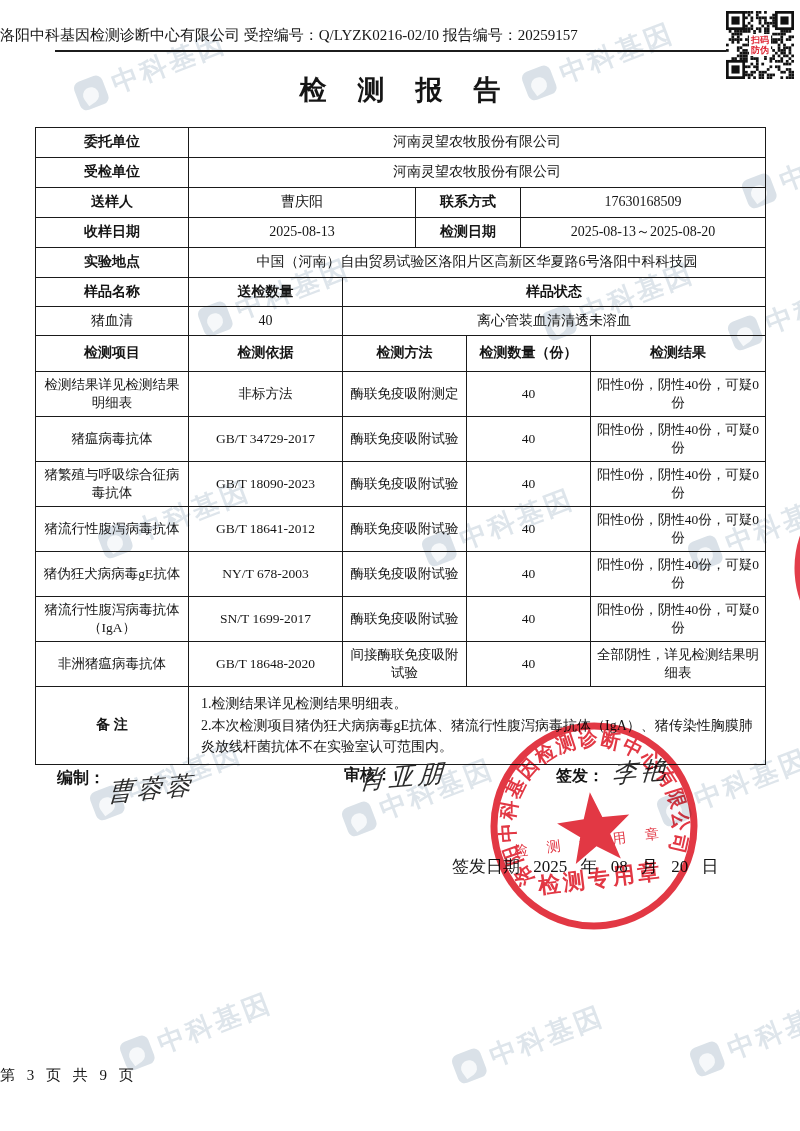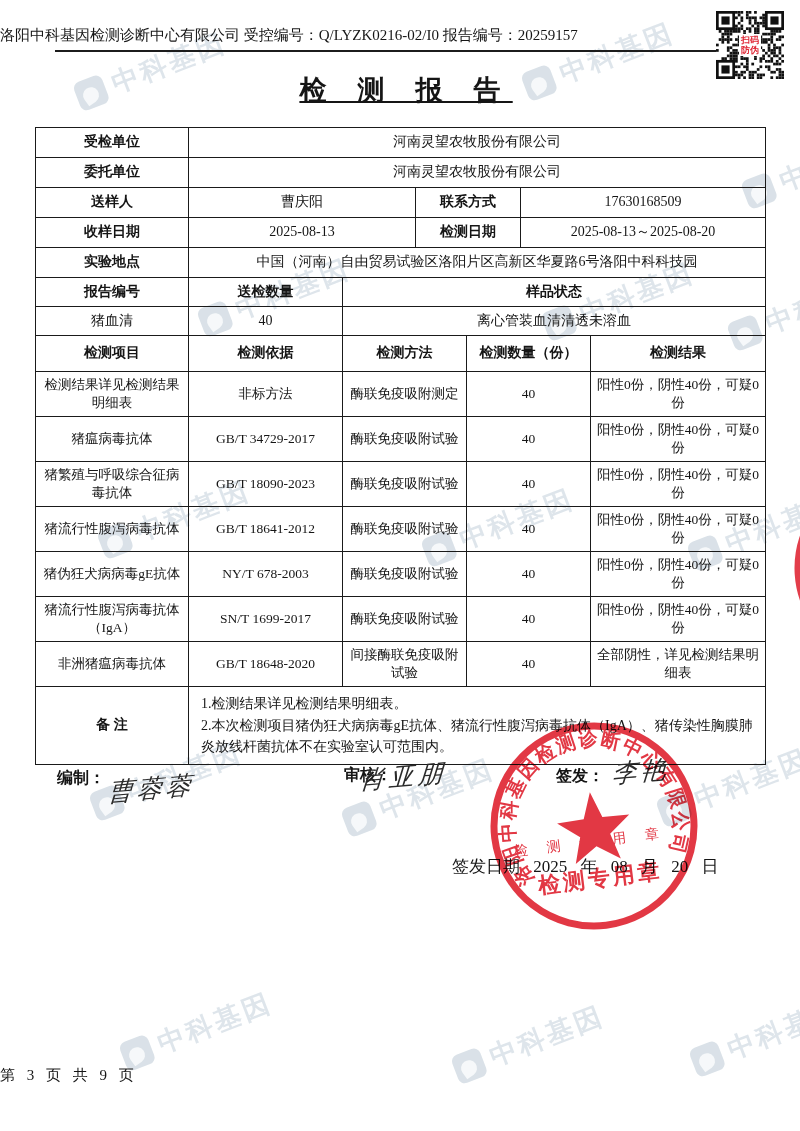--- a/index.html
+++ b/index.html
@@ -15,23 +15,23 @@
   .wm-logo{width:30px;height:30px;border-radius:7px;background:#9fb3c3;position:relative;flex:0 0 auto;}
   .wm-logo::after{content:"";position:absolute;left:6px;top:9px;width:16px;height:16px;
       border-radius:50% 50% 50% 0;background:#e9eff3;transform:rotate(-15deg);}
   .wm-text{font-family:"Liberation Sans","DejaVu Sans",sans-serif;
       font-weight:bold;font-size:27px;color:#aabccb;letter-spacing:3px;white-space:nowrap;}
   
   .hdr{position:absolute;top:26px;left:0;width:760px;
        font-size:15px;z-index:2;}
   .hdr-rule{position:absolute;top:50px;left:55px;width:708px;height:2px;background:#1c1c1c;z-index:2;}
   .title{position:absolute;top:72px;left:0;width:800px;text-align:center;
-       font-size:27px;font-weight:bold;letter-spacing:.45em;text-indent:.45em;z-index:2;text-decoration:underline;}
+       font-size:27px;font-weight:bold;letter-spacing:.45em;text-indent:.45em;z-index:2;}
   
-  .qr-wrap{position:absolute;top:11px;right:16px;width:68px;height:68px;z-index:3;background:#fde047;}
+  .qr-wrap{position:absolute;top:11px;right:6px;width:68px;height:68px;z-index:3;background:#fde047;}
   .qr-label{position:absolute;left:50%;top:50%;transform:translate(-50%,-50%);
       background:#fff;padding:1px 2px;color:#e02836;font-weight:bold;font-size:9px;
       line-height:10px;text-align:center;font-family:"Liberation Sans",sans-serif;}
   
   table.rep{position:absolute;top:127px;left:35px;width:730px;z-index:2;
       border-collapse:collapse;table-layout:fixed;background:transparent;}
   table.rep td{border:1.5px solid #1a1a1a;text-align:center;vertical-align:middle;
       font-size:14px;padding:2px 4px;line-height:1.3;word-break:break-all;}
   table.rep td.lbl{font-weight:bold;}
   table.rep tr.info{height:30px;}
@@ -378,45 +378,45 @@
     <col style="width:153px">
       <col style="width:154px">
       <col style="width:73px">
     <col style="width:51px">
       <col style="width:54px">
       <col style="width:70px">
       <col style="width:175px">
   </colgroup>
   <tbody>
       <tr class="info">
+    <td class="lbl">委托单位</td>
+    <td colspan="6">河南灵望农牧股份有限公司</td>
+  </tr>
+  <tr class="info">
     <td class="lbl">受检单位</td>
-    <td colspan="6">河南灵望农牧股份有限公司</td>
-  </tr>
-  <tr class="info">
-    <td class="lbl">委托单位</td>
     <td colspan="6">河南灵望农牧股份有限公司</td>
   </tr>
   <tr class="info">
     <td class="lbl">送样人</td>
     <td colspan="2">曹庆阳</td>
     <td class="lbl" colspan="2">联系方式</td>
     <td colspan="2">17630168509</td>
   </tr>
   <tr class="info">
     <td class="lbl">收样日期</td>
     <td colspan="2">2025-08-13</td>
     <td class="lbl" colspan="2">检测日期</td>
     <td colspan="2">2025-08-13～2025-08-20</td>
   </tr>
   <tr class="info">
     <td class="lbl">实验地点</td>
     <td colspan="6">中国（河南）自由贸易试验区洛阳片区高新区华夏路6号洛阳中科科技园</td>
   </tr>
   <tr class="samp">
-    <td class="lbl">报告编号</td>
+    <td class="lbl">样品名称</td>
     <td class="lbl">送检数量</td>
     <td class="lbl" colspan="5">样品状态</td>
   </tr>
   <tr class="samp">
     <td>猪血清</td>
     <td>40</td>
     <td colspan="5">离心管装血清清透未溶血</td>
   </tr>
   <tr class="thead">
     <td class="lbl">检测项目</td>

